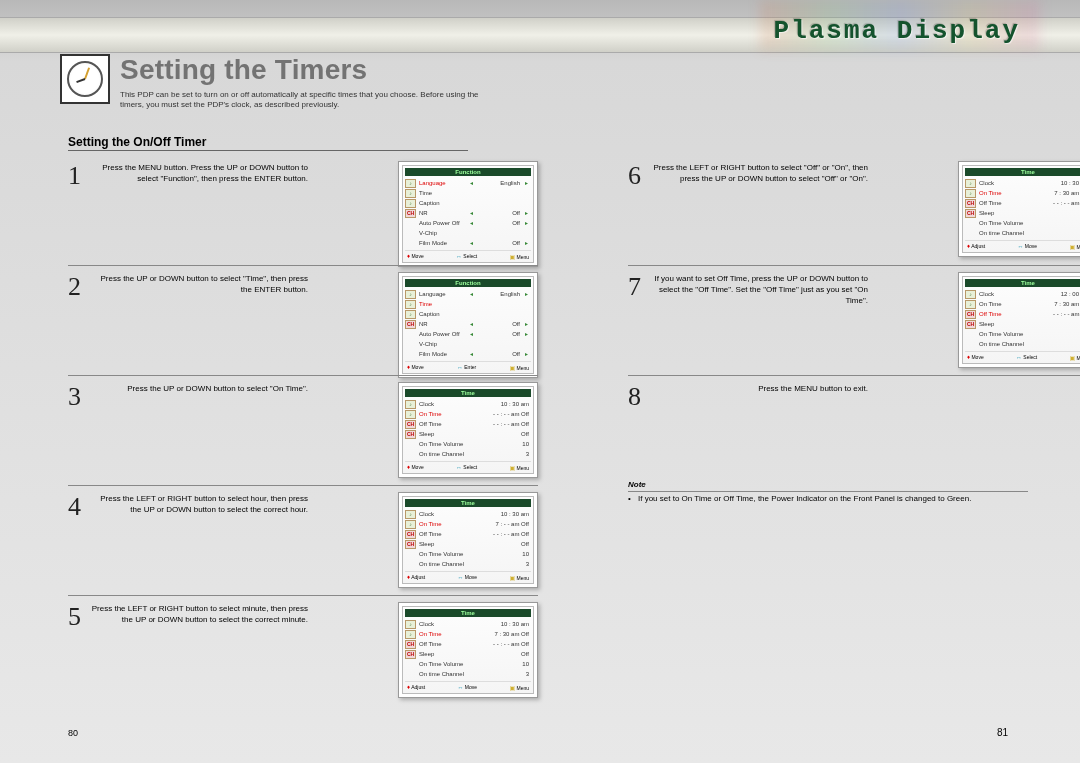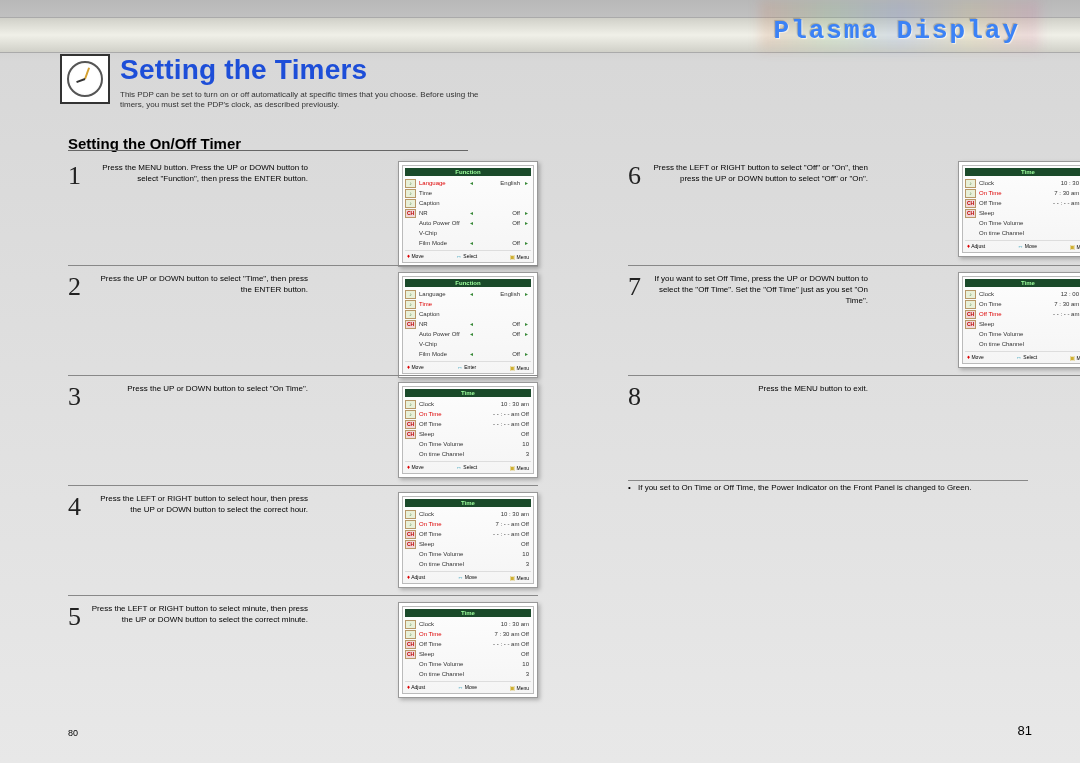--- a/index.html
+++ b/index.html
@@ -21,21 +21,21 @@
     border-top: 1px solid #aaa;
     border-bottom: 1px solid #aaa;
   }
   .brand {
     position: absolute;
     right: 60px;
     top: 16px;
     font-family: "Courier New", monospace;
     font-size: 26px;
     font-weight: bold;
-    color: #3b82f6;
+    color: #14532d;
     text-shadow: 1px 1px 1px rgba(255,255,255,0.6), -1px -1px 1px rgba(0,0,0,0.2);
     letter-spacing: 2px;
   }
   .brand-bg {
     position: absolute;
     right: 40px;
     top: 0;
     width: 280px;
     height: 50px;
     background: linear-gradient(90deg, rgba(220,100,50,0.15) 0%, rgba(100,180,100,0.15) 25%, rgba(80,120,220,0.15) 50%, rgba(200,170,80,0.15) 75%, rgba(220,90,150,0.15) 100%);
@@ -82,38 +82,37 @@
     transform: translate(-50%, 0) rotate(70deg);
   }
   .page-title {
     position: absolute;
     left: 120px;
     top: 54px;
     font-size: 28px;
     font-weight: bold;
     font-family: "Arial Narrow", Arial, sans-serif;
     letter-spacing: 0.2px;
-    color: #1d4ed8;
+    color: #737373;
   }
   .intro {
     position: absolute;
     left: 120px;
     top: 90px;
     width: 360px;
     font-size: 8px;
     line-height: 1.3;
     color: #333;
   }
   .subtitle {
     position: absolute;
     left: 68px;
     top: 135px;
-    font-size: 15px;
+    font-size: 12px;
     font-weight: bold;
-    text-decoration: underline;
   }
   .subtitle-line {
     position: absolute;
     left: 68px;
     top: 150px;
     width: 400px;
     border-top: 1px solid #666;
   }
   .col {
     position: absolute;
@@ -215,21 +214,21 @@
   .note-hdr {
     font-weight: bold;
     font-style: italic;
     font-size: 8px;
     margin-bottom: 2px;
   }
   .note-line { border-top: 1px solid #888; margin-bottom: 2px; }
   .note-bullet { padding-left: 10px; position: relative; line-height: 1.3; }
   .note-bullet::before { content: "•"; position: absolute; left: 0; }
   .page-num-l { position: absolute; left: 68px; bottom: 25px; font-size: 9px; }
-  .page-num-r { position: absolute; right: 48px; bottom: 25px; font-size: 13px; }
+  .page-num-r { position: absolute; right: 72px; bottom: 25px; font-size: 10px; }
   .step-tall { min-height: 110px; }
   .sym { font-size: 6px; }
 </style>
 </head>
 <body>
 
 <div class="header-band"></div>
 <div class="brand-bg"></div>
 <div class="brand">Plasma Display</div>
 
@@ -582,18 +581,19 @@
         </div>
       </div>
   </div>
   <div class="step" style="min-height:50px;">
     <div class="step-num">8</div>
     <div class="step-text">Press the MENU button to exit.</div>
   </div>
 </div>
 
 <div class="note-block">
+  <div class="note-hdr">Note</div>
   <div class="note-line"></div>
   <div class="note-bullet">If you set to On Time or Off Time, the Power Indicator on the Front Panel is changed to Green.</div>
 </div>
 
 <div class="page-num-l">80</div>
 <div class="page-num-r">81</div>
 
 </body></html>

